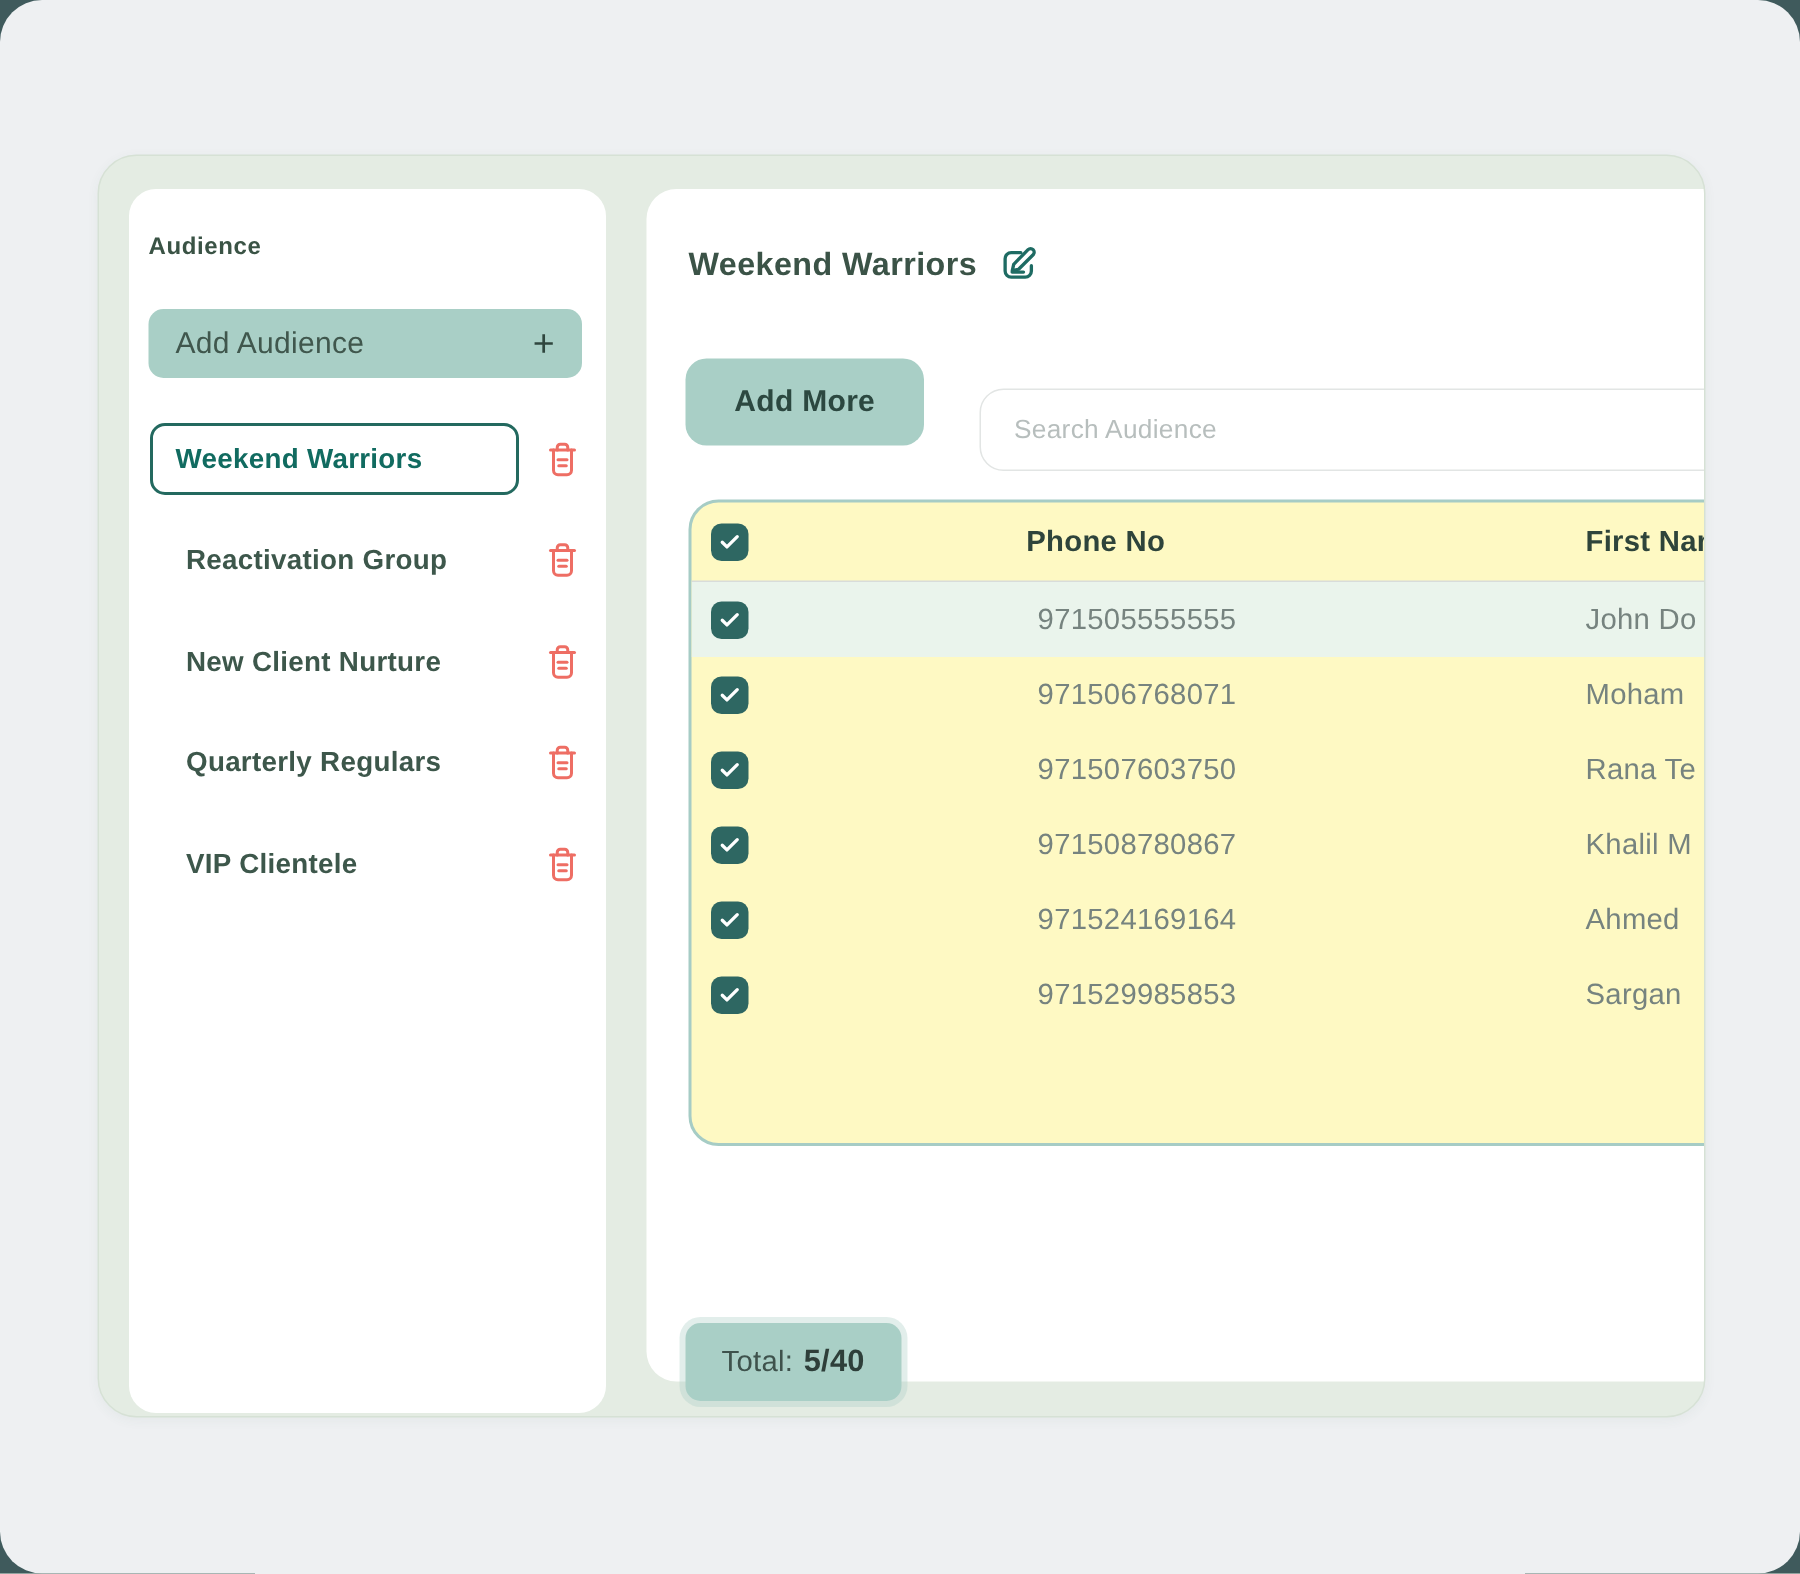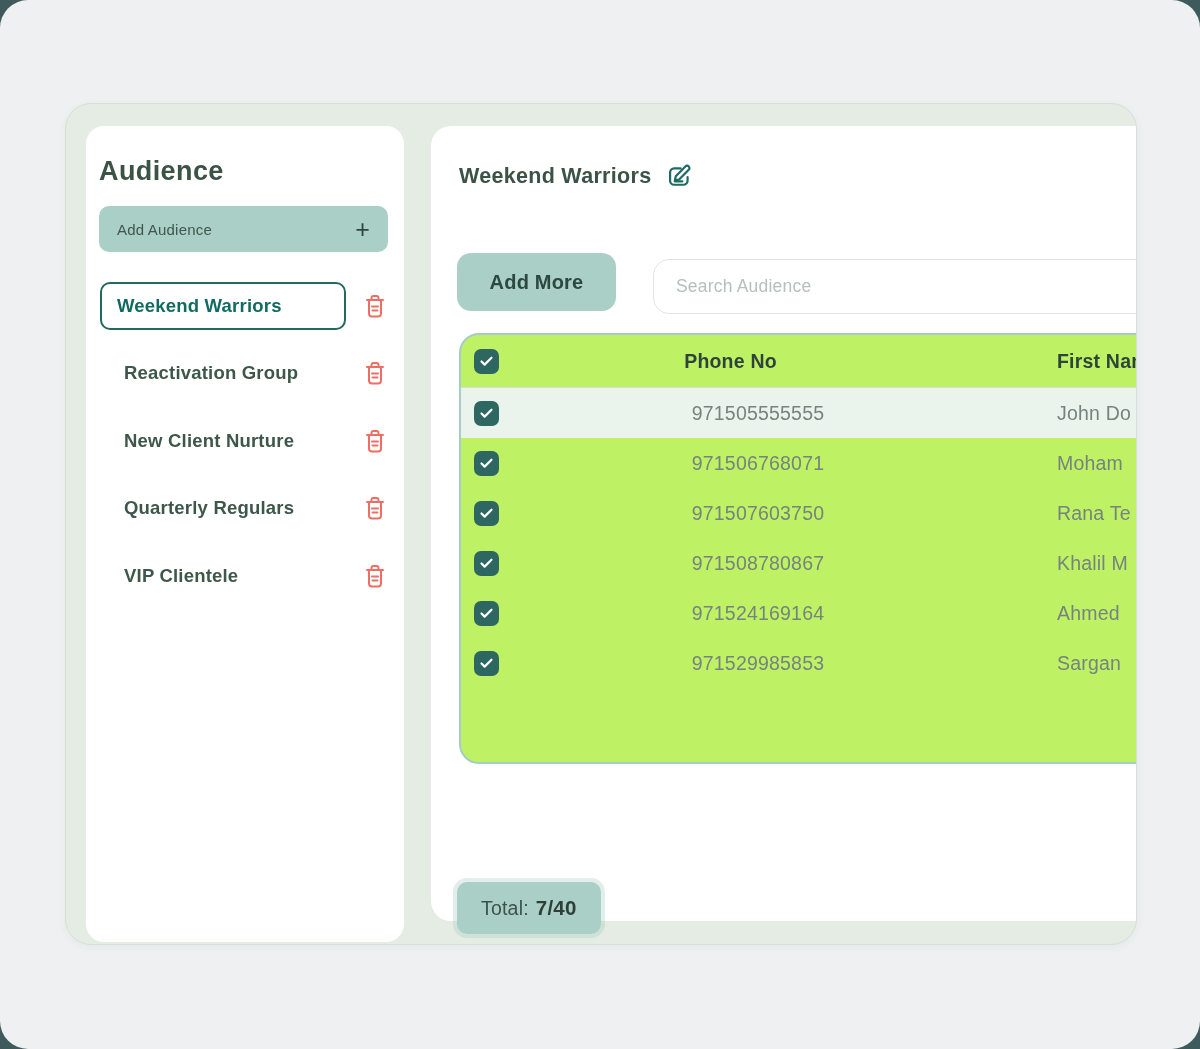--- a/index.html
+++ b/index.html
@@ -21,29 +21,29 @@
     border:1px solid #d6e1d5;
     box-shadow:0 2px 8px rgba(60,90,80,0.05);
   }
   
   .sidebar {
     position:absolute; left:20px; top:22px; width:318px; height:816px;
     background:#ffffff; border-radius:18px;
   }
   .sidebar-title {
     position:absolute; left:13px; top:30px;
-    font-size:27px; font-weight:700; color:#3a5345; letter-spacing:0.4px;
+    font-size:16px; font-weight:700; color:#3a5345; letter-spacing:0.4px;
   }
   .add-audience {
     position:absolute; left:13px; top:80px; width:289px; height:46px;
     background:#a9cfc6; border-radius:10px;
     display:flex; align-items:center; justify-content:space-between;
     padding:0 18px; cursor:pointer;
   }
-  .add-audience .lbl { font-size:15px; font-weight:500; color:#40574d; }
+  .add-audience .lbl { font-size:20px; font-weight:500; color:#40574d; }
   .add-audience .plus { font-size:25px; font-weight:300; color:#2f463e; line-height:1; }
   .aud-row { position:absolute; left:0; width:318px; height:48px; display:flex; align-items:center; }
   .aud-chip {
     margin-left:14px; width:246px; height:48px;
     border:2px solid #23695f; border-radius:10px;
     display:flex; align-items:center; padding-left:15px;
     font-size:18.5px; font-weight:700; color:#116b60; cursor:pointer;
   }
   .aud-label {
     margin-left:38px; font-size:18.5px; font-weight:600; color:#3d574b; cursor:pointer;
@@ -56,36 +56,36 @@
   .main {
     position:absolute; left:365px; top:22px; width:770px; height:795px;
     background:#ffffff; border-radius:20px 0 0 20px;
   }
   .main-title-row {
     position:absolute; left:28px; top:36px;
     display:flex; align-items:center; gap:15px;
   }
   .main-title { font-size:21.5px; font-weight:600; color:#3b5347; letter-spacing:0.3px; }
   .add-more {
-    position:absolute; left:26px; top:127px; width:159px; height:58px;
+    position:absolute; left:26px; top:113px; width:159px; height:58px;
     background:#a9cfc6; border-radius:14px;
     display:flex; align-items:center; justify-content:center;
     font-size:20px; font-weight:600; color:#2c4840; cursor:pointer;
   }
   .search {
     position:absolute; left:222px; top:133px; width:600px; height:55px;
     border:1.5px solid #e2e5e4; border-radius:16px; background:#fff;
     font-size:17.5px; color:#55625e; padding:0 22px; outline:none;
     font-family:"Liberation Sans","DejaVu Sans",sans-serif; letter-spacing:0.2px;
   }
   .search::placeholder { color:#b7bebd; }
   
   .table {
     position:absolute; left:28px; top:207px; width:740px; height:431px;
-    border:2px solid #a6ccc5; border-radius:20px; background:#bef264; overflow:hidden;
+    border:2px solid #a6ccc5; border-radius:20px; background:#fef9c3; overflow:hidden;
   }
   .thead, .trow {
     display:grid; grid-template-columns:62px 470px 1fr; align-items:center;
   }
   .thead {
     height:53px; border-bottom:1px solid #d8dcda;
     font-size:19.5px; font-weight:700; color:#2e443b;
   }
   .trow { height:50px; font-size:19.5px; color:#76837f; }
   .trow.hl { background:#eaf4ec; }
@@ -283,18 +283,18 @@
                 </svg>
               </span>
             </div>
           <div class="c2">971529985853</div>
           <div class="c3">Sargan</div>
         </div>
       </div>
 
       <div class="total-badge">
         <span>Total:</span>
-        <b>7/40</b>
+        <b>5/40</b>
       </div>
 
     </div>
   </div>
 </div>
 
 </body></html>

